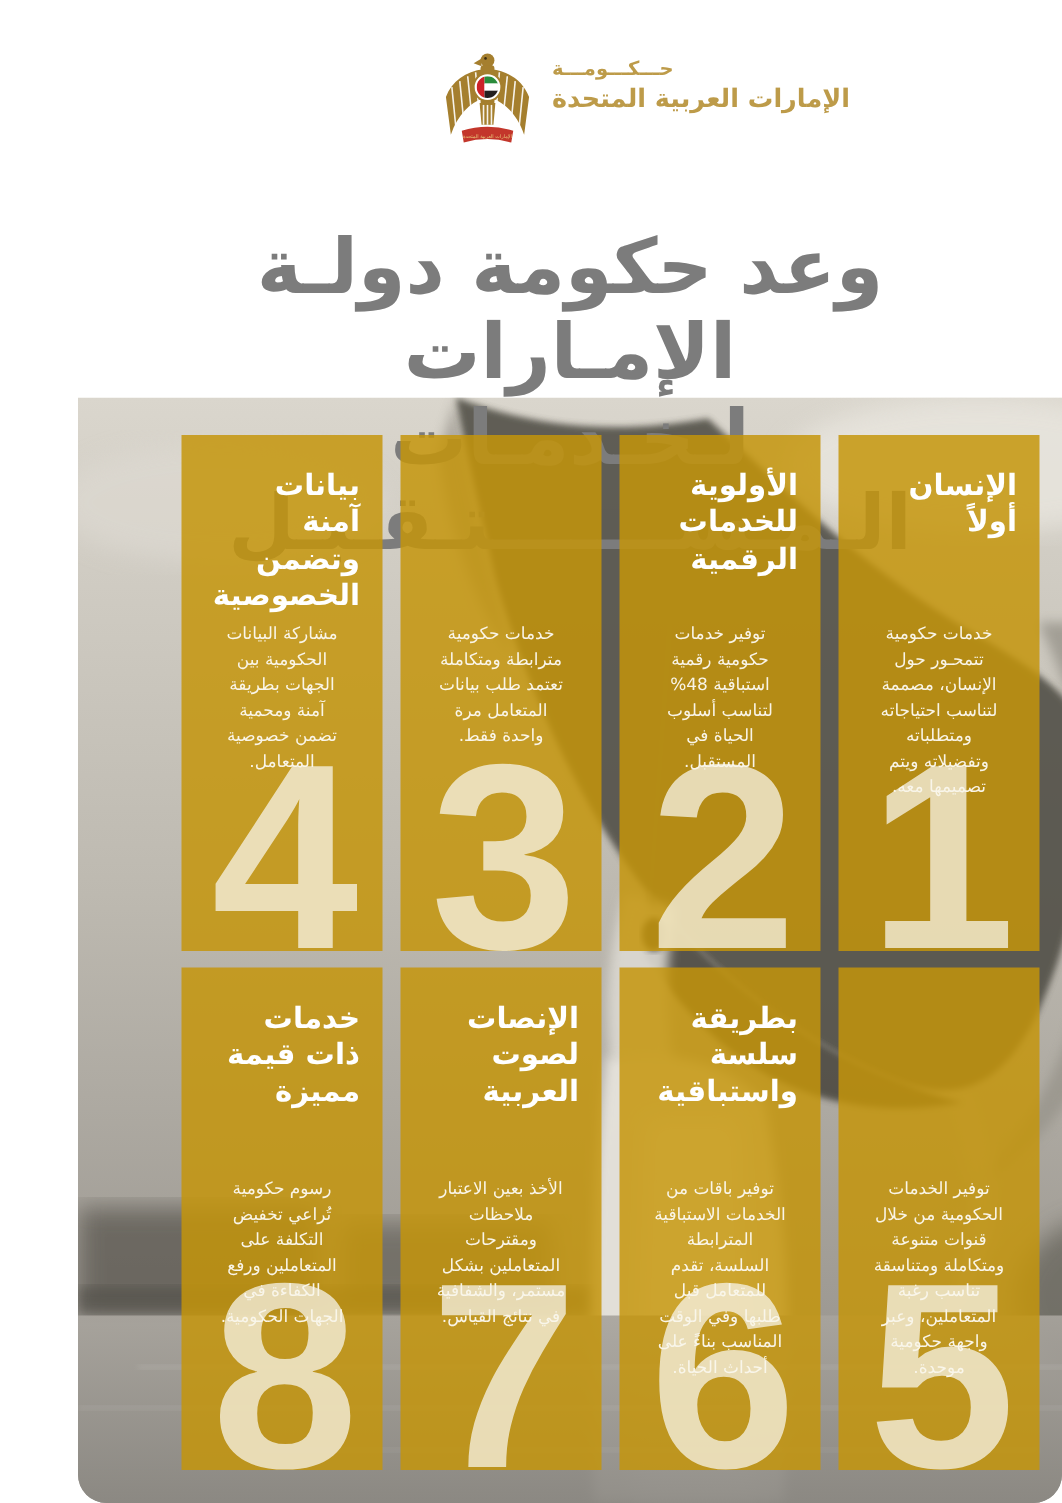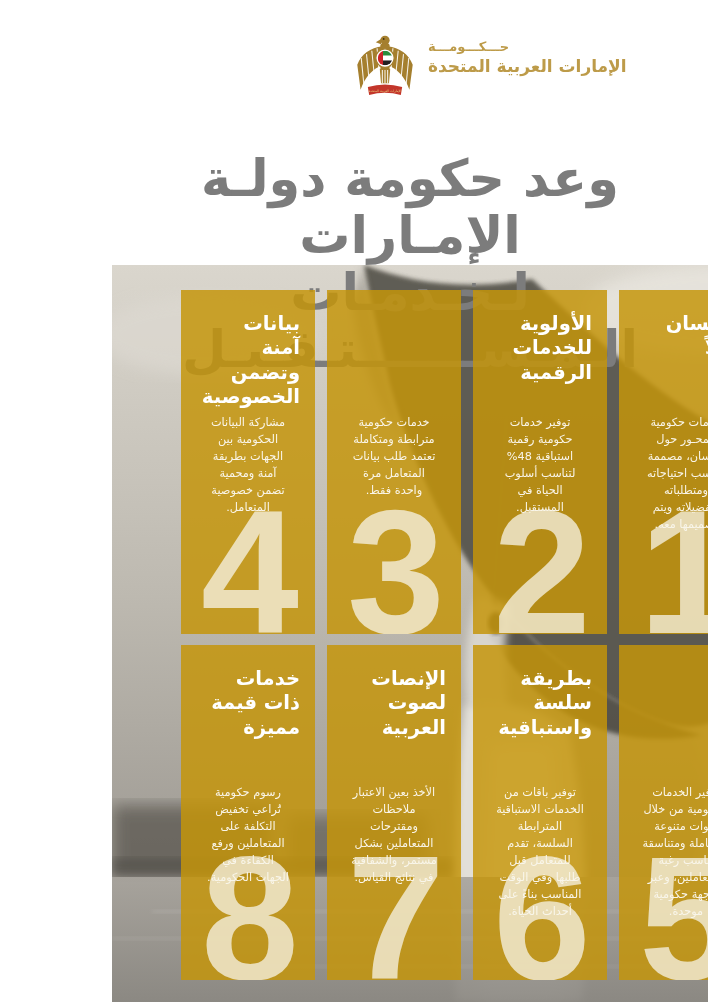--- a/index.html
+++ b/index.html
@@ -1,19 +1,20 @@
 <!DOCTYPE html>
 <html lang="ar" dir="rtl"><head>
 <meta charset="utf-8">
 <style>
   html,body{margin:0;padding:0;background:#ffffff;}
   .page{
-    position:relative;width:596px;height:1002px;overflow:hidden;
+    position:relative;width:656px;height:1002px;overflow:hidden;
     background:#ffffff;direction:rtl;
     font-family:"DejaVu Sans",sans-serif;
+    border-radius:19px;
   }
   
   .logo-emblem{position:absolute;left:240px;top:28px;width:66px;height:76px;}
   .logo-text{position:absolute;left:316px;top:40px;direction:rtl;text-align:left;color:#bd9b49;}
   .logo-line1{font-size:13px;font-weight:700;letter-spacing:1px;line-height:1.1;}
   .logo-line2{font-size:17px;font-weight:700;line-height:1.25;margin-top:2px;}
   .main-title{
     position:absolute;top:116px;left:36px;right:36px;
     text-align:center;color:#7c7c7c;font-weight:700;
     font-size:51px;line-height:1.12;letter-spacing:0;

